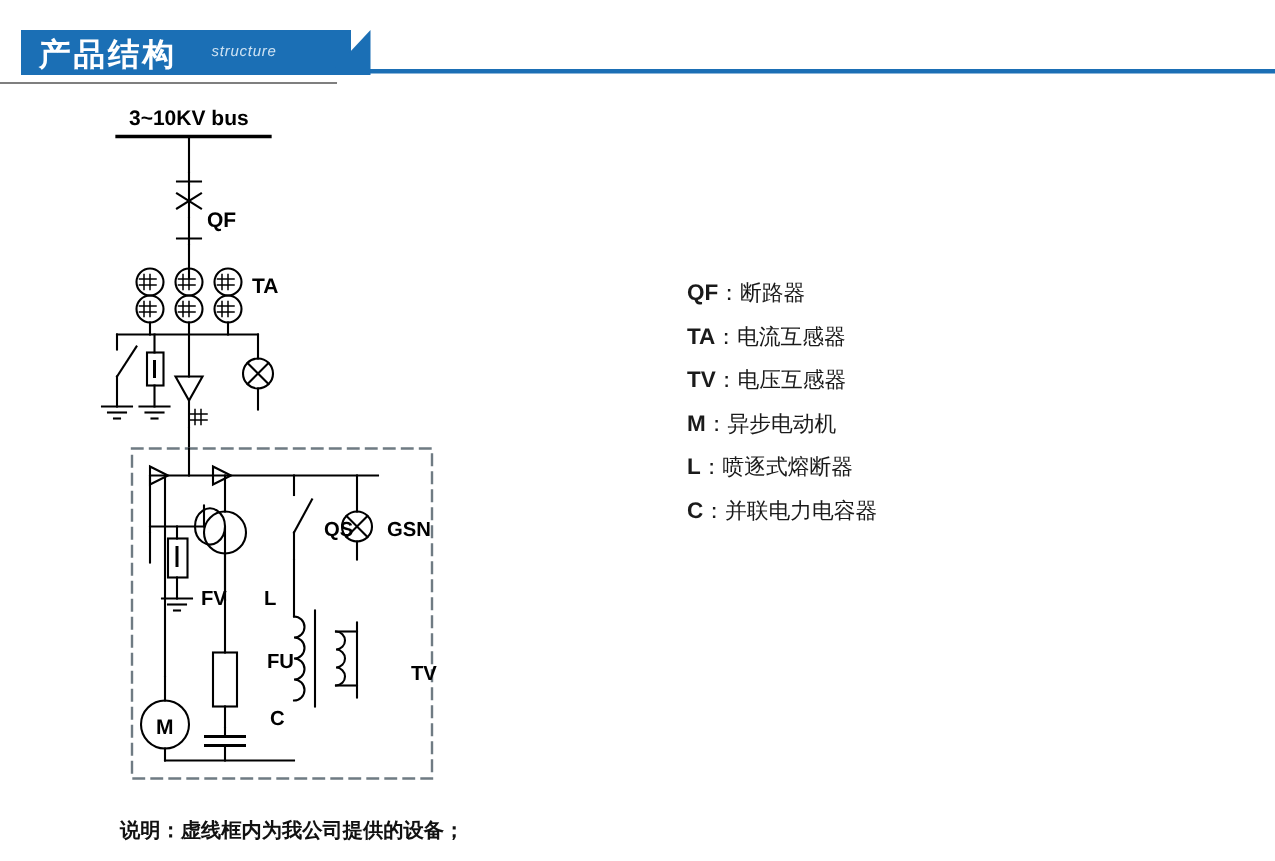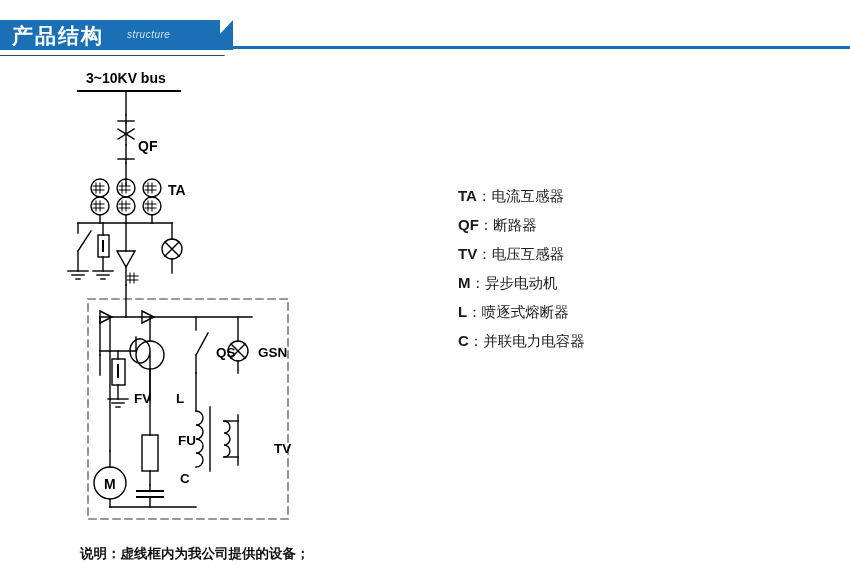--- a/index.html
+++ b/index.html
@@ -11,21 +11,21 @@
     width: 850px;
     height: 574px;
     position: relative;
     font-family: "Liberation Sans", sans-serif;
     overflow: hidden;
   }
 
   
   #header-banner {
     position: absolute;
-    left: 0;
+    left: 14px;
     top: 10px;
     width: 708px;
     height: 40px;
   }
   #header-banner .bar-line {
     position: absolute;
     left: 0;
     top: 36px;
     width: 850px;
     height: 3px;
@@ -291,26 +291,26 @@
       <text x="178" y="390" font-size="13.5" font-weight="bold">FU</text>
       <text x="274" y="398" font-size="13.5" font-weight="bold">TV</text>
       <text x="180" y="428" font-size="13.5" font-weight="bold">C</text>
       <text x="104" y="434" font-size="14" font-weight="bold">M</text>
     </g>
   </svg>
 </div>
 
 <div id="legend-list">
   <div class="legend-item">
+    <span class="legend-code">QF</span><span>：</span><span>断路器</span>
+  </div>
+  <div class="legend-item">
     <span class="legend-code">TA</span><span>：</span><span>电流互感器</span>
   </div>
   <div class="legend-item">
-    <span class="legend-code">QF</span><span>：</span><span>断路器</span>
-  </div>
-  <div class="legend-item">
     <span class="legend-code">TV</span><span>：</span><span>电压互感器</span>
   </div>
   <div class="legend-item">
     <span class="legend-code">M</span><span>：</span><span>异步电动机</span>
   </div>
   <div class="legend-item">
     <span class="legend-code">L</span><span>：</span><span>喷逐式熔断器</span>
   </div>
   <div class="legend-item">
     <span class="legend-code">C</span><span>：</span><span>并联电力电容器</span>

